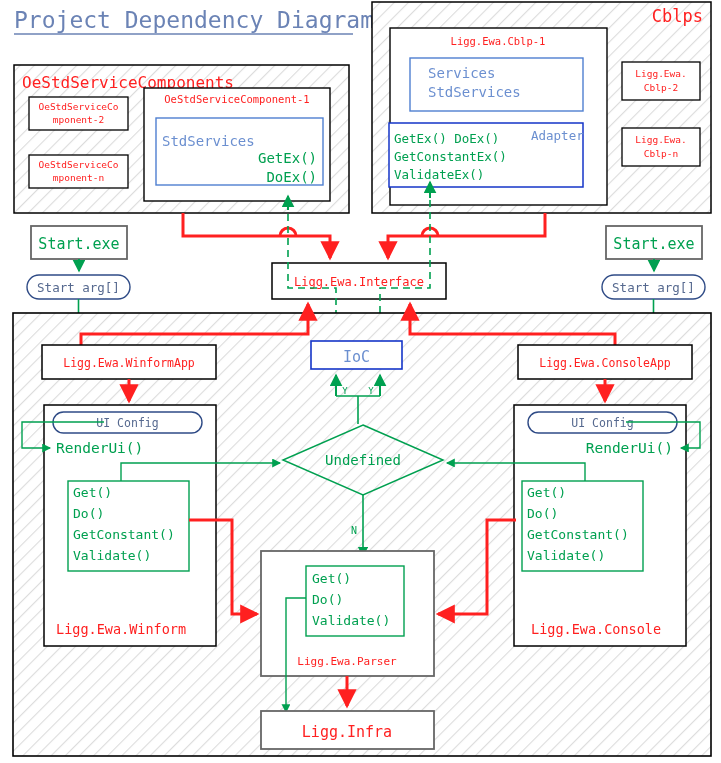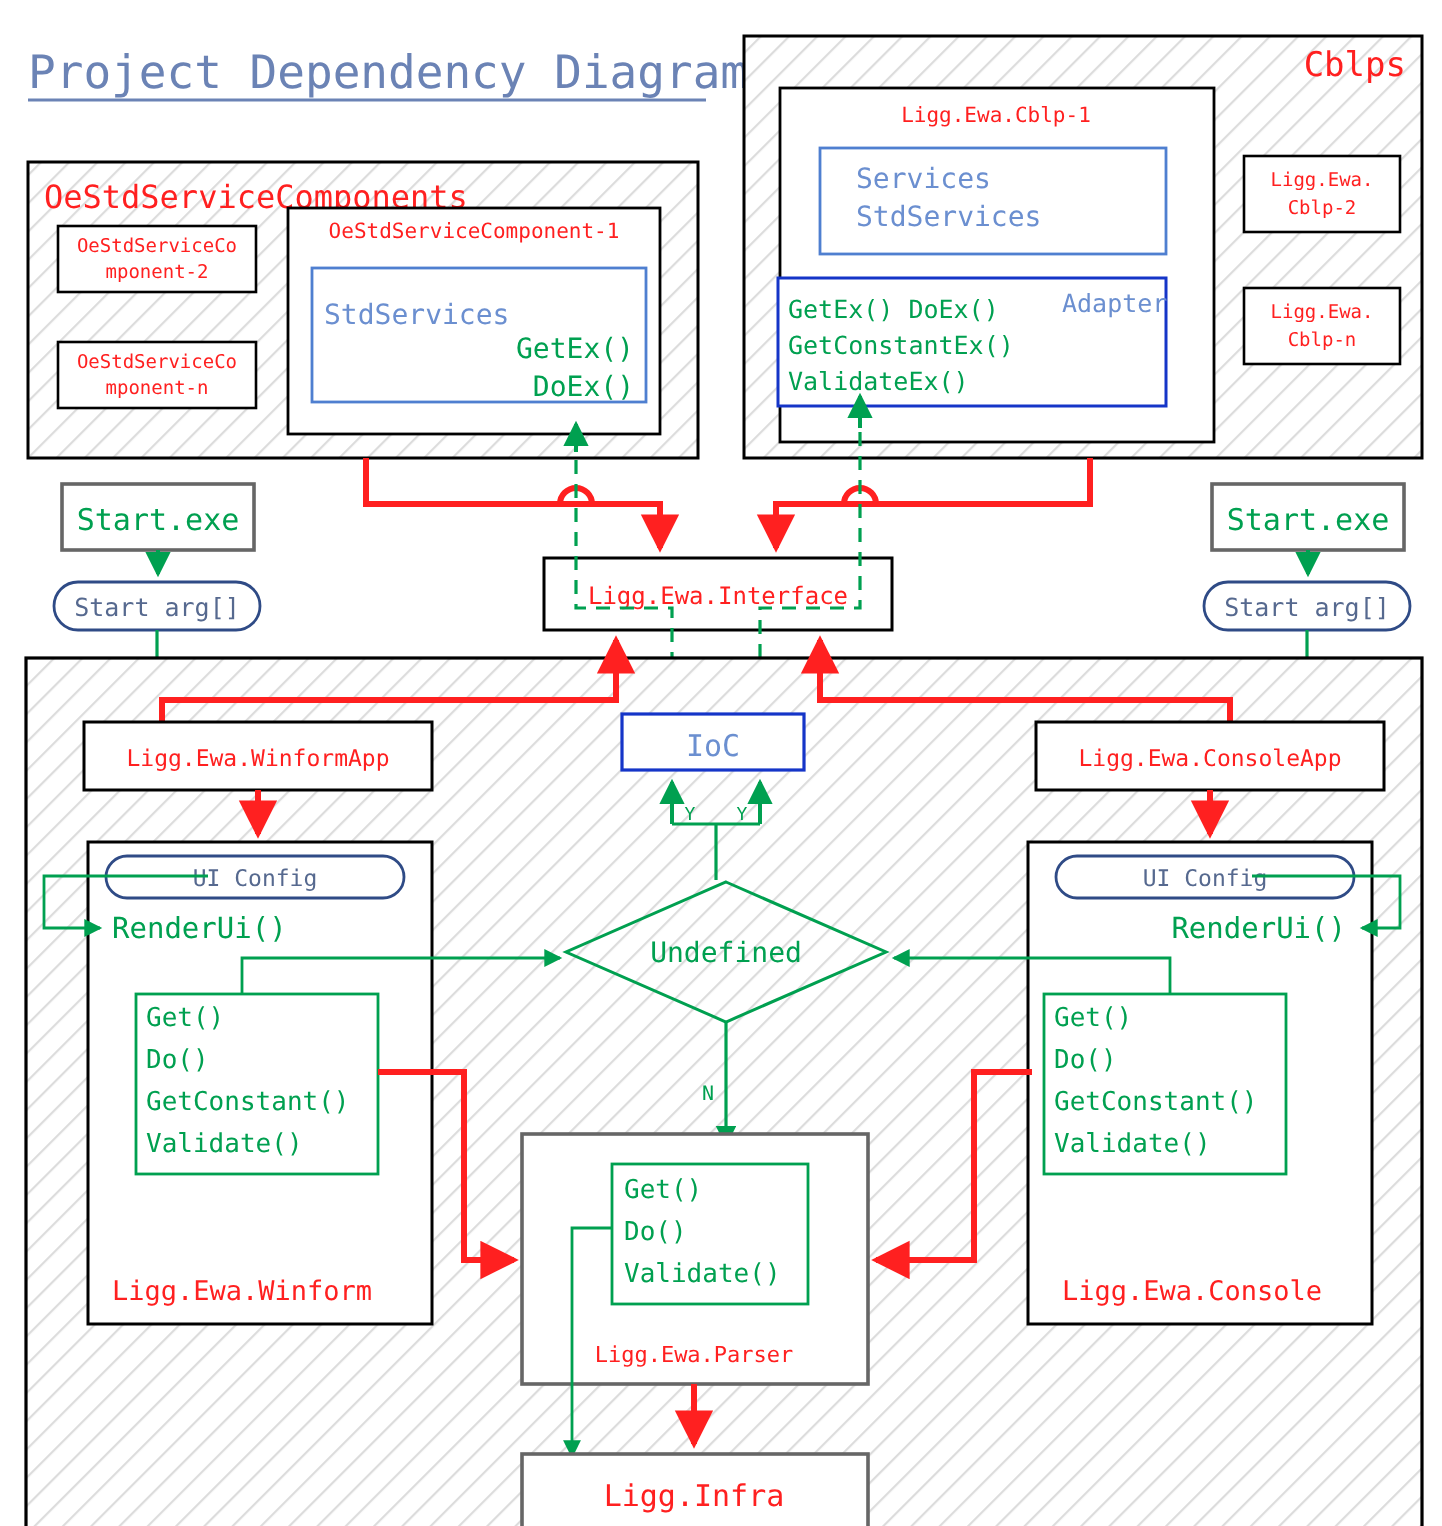--- a/index.html
+++ b/index.html
@@ -1,18 +1,18 @@
 <!DOCTYPE html>
 <html><head>
 <meta charset="utf-8">
 <style>
   html,body{margin:0;padding:0;background:#ffffff;}
   body{width:721px;height:763px;position:relative;overflow:hidden;
        font-family:"DejaVu Sans Mono","Liberation Mono",monospace;}
-  #stage{position:absolute;left:0;top:16px;width:721px;height:553px;}
+  #stage{position:absolute;left:0;top:0;width:721px;height:553px;}
   svg{display:block;}
   .t{font-family:"DejaVu Sans Mono","Liberation Mono",monospace;}
 </style>
 </head>
 <body>
 
 <div id="stage">
 <svg width="721" height="763" viewBox="0 0 721 763" xmlns="http://www.w3.org/2000/svg">
   <defs>
     <pattern id="hatch" width="10" height="10" patternTransform="rotate(45)" patternUnits="userSpaceOnUse">

